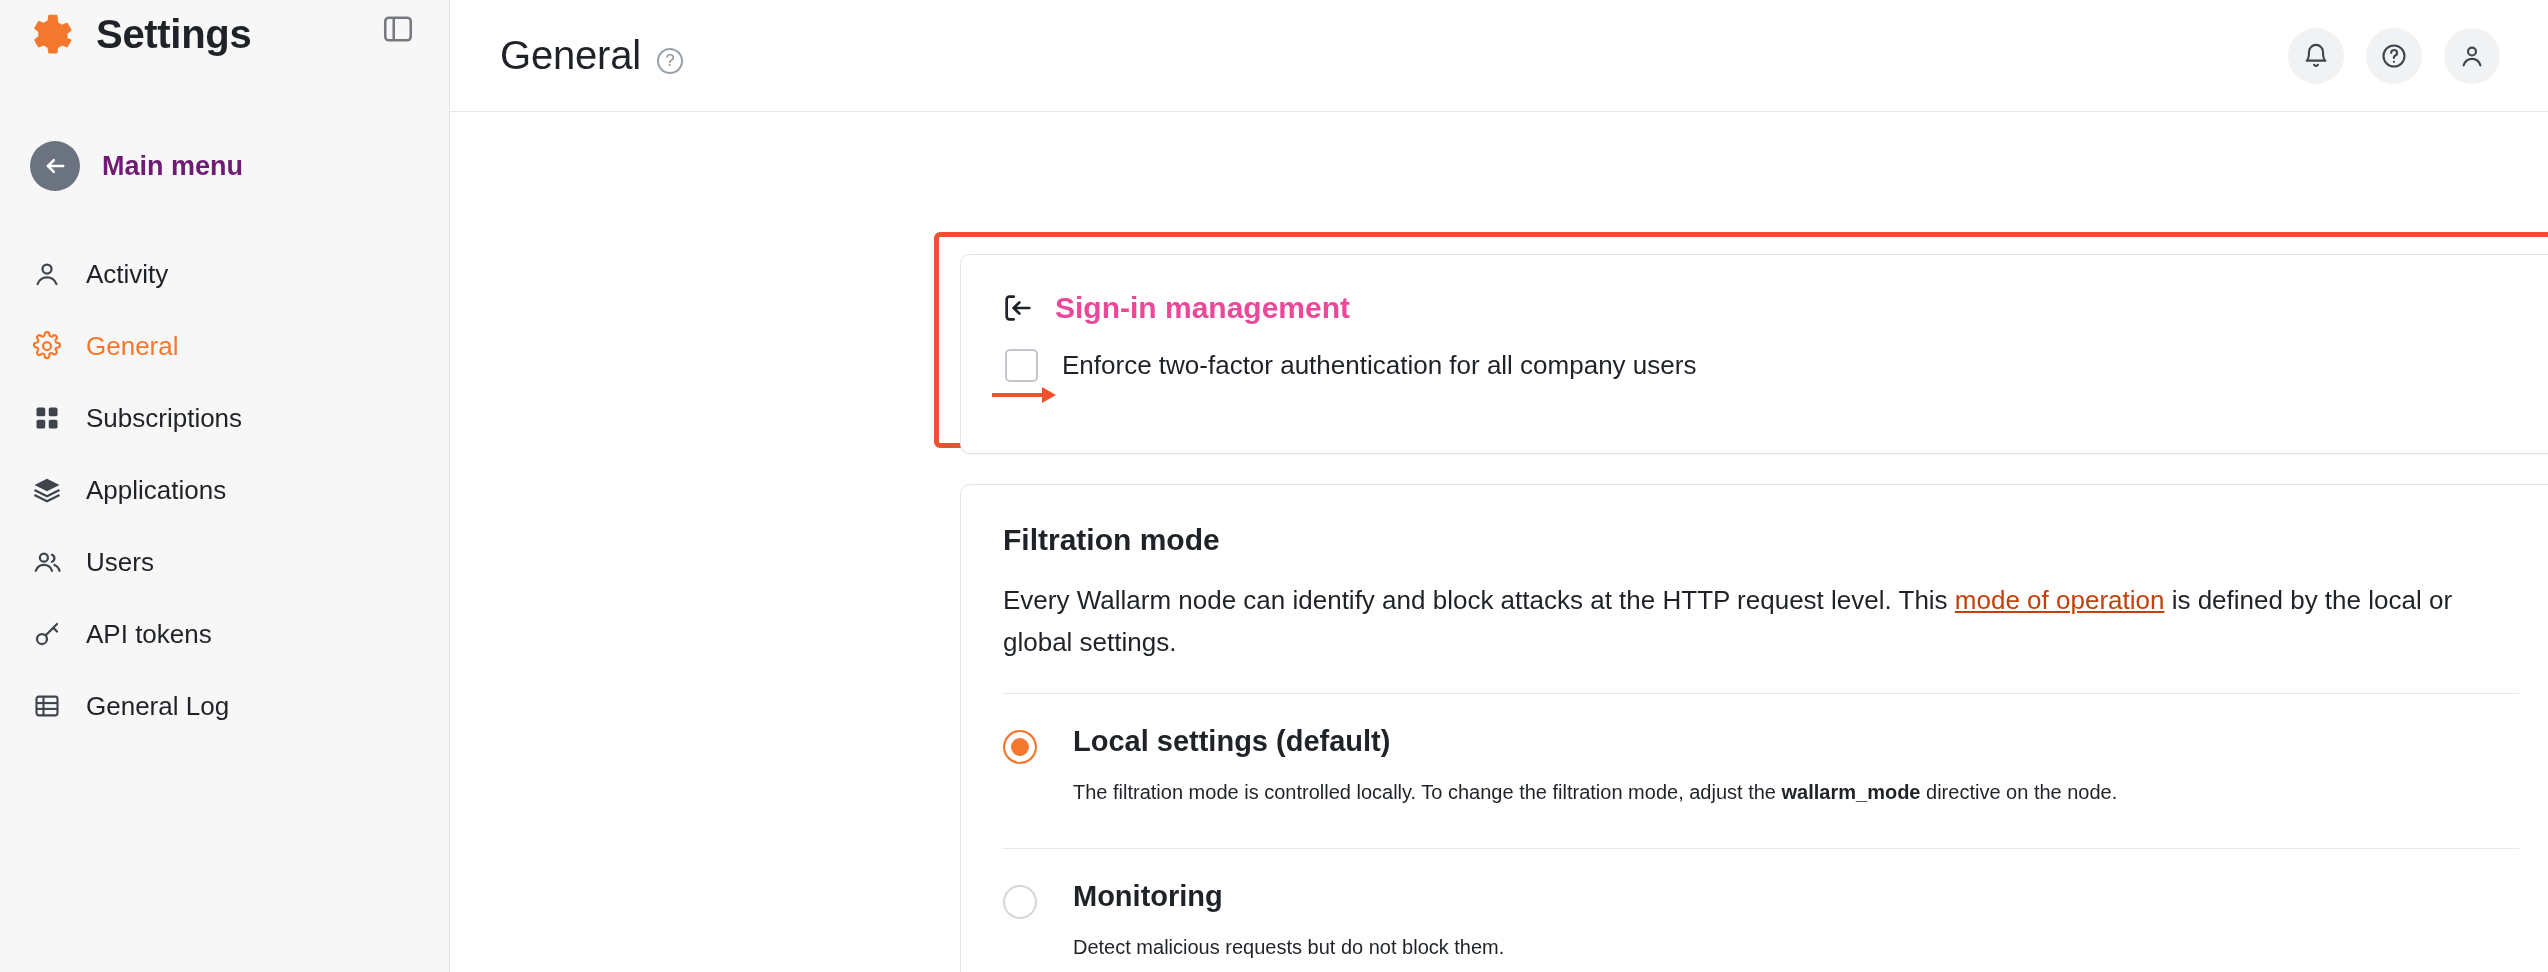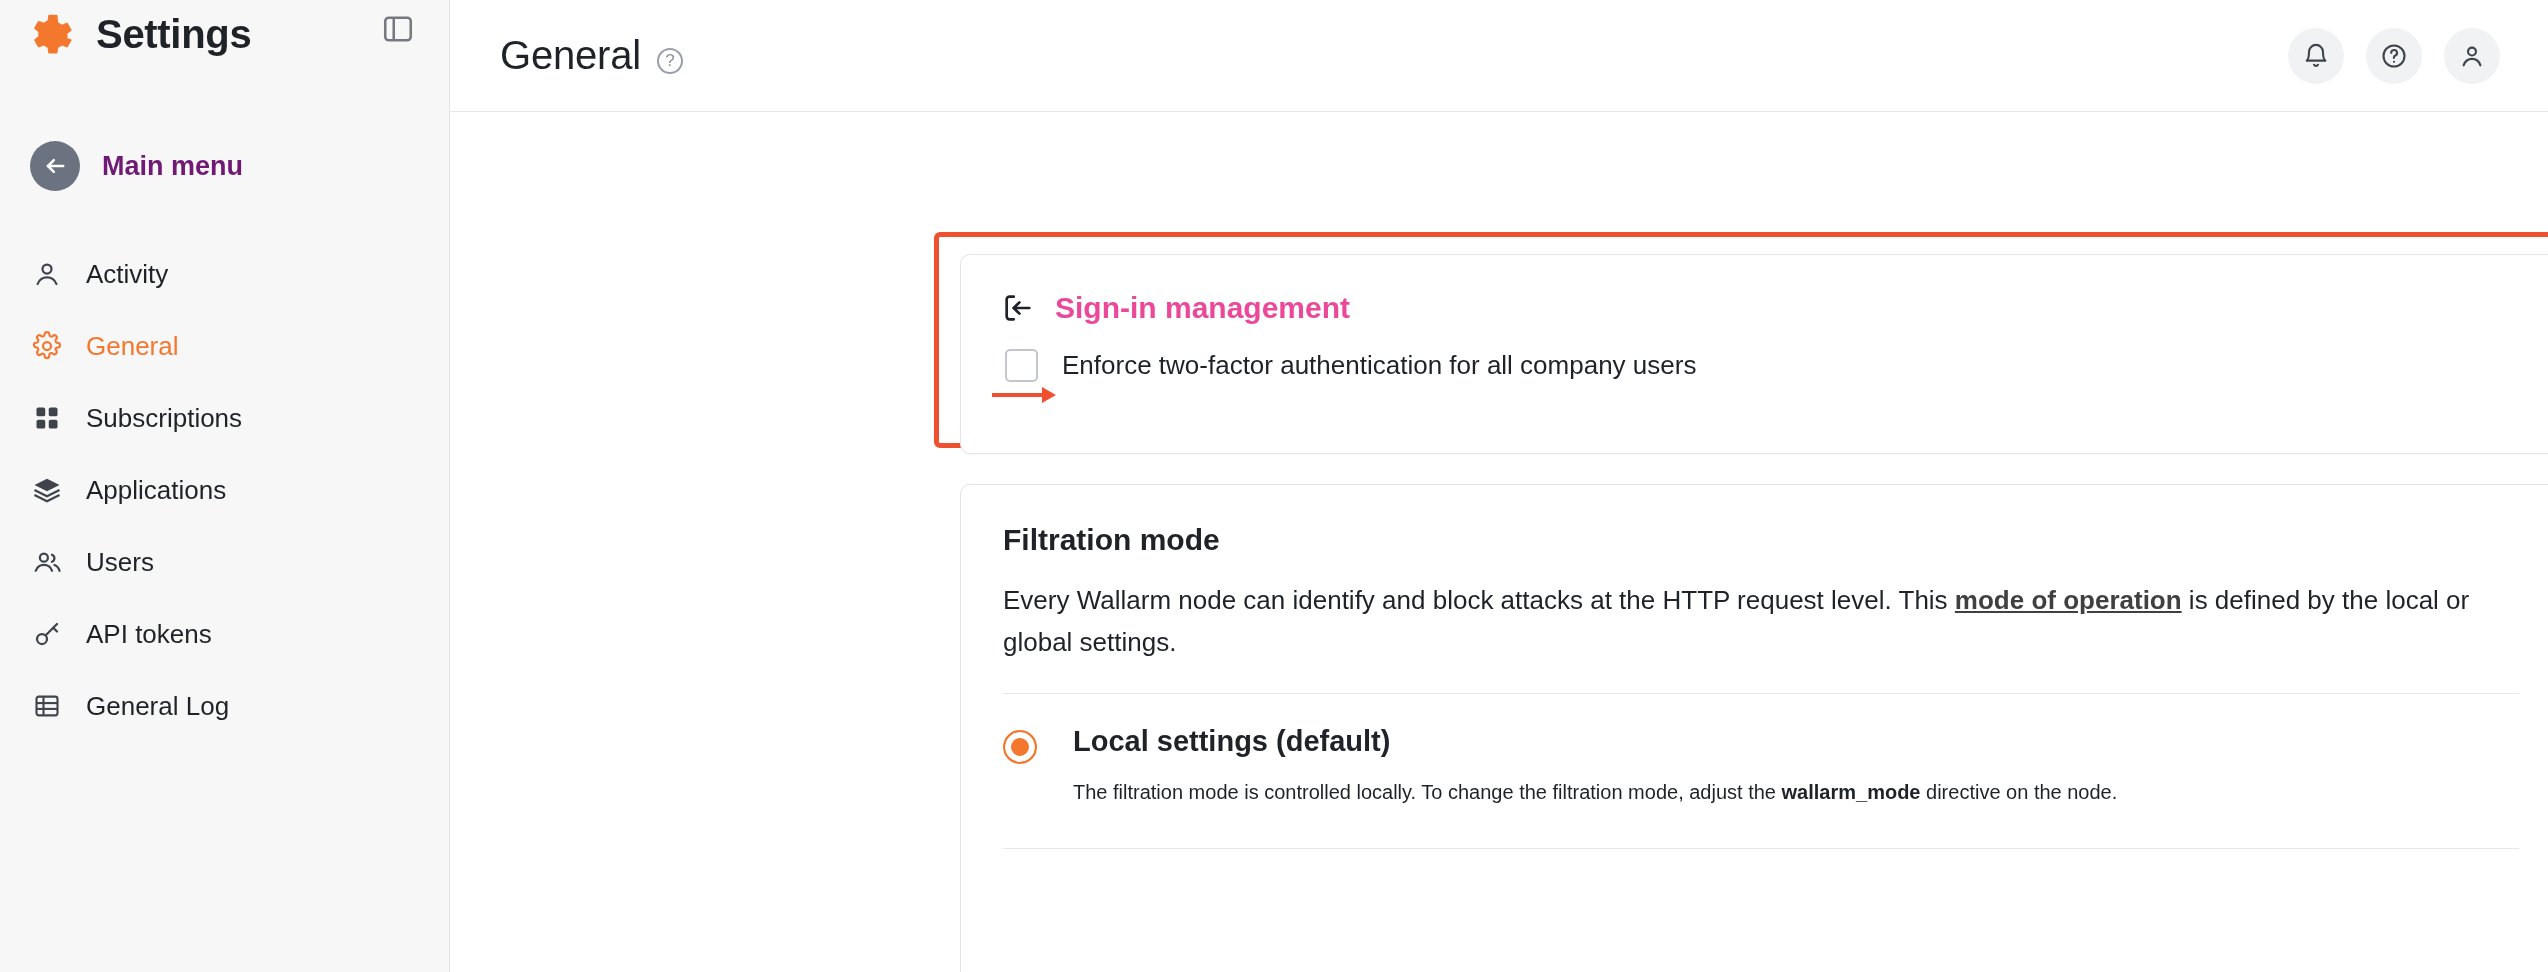--- a/index.html
+++ b/index.html
@@ -231,22 +231,22 @@
     color: #1f2328;
   }
   .filtration-desc {
     font-size: 26px;
     line-height: 42px;
     color: #1f2328;
     margin-top: 22px;
     max-width: 1510px;
   }
   .link-strong {
-    color: #404040;
-    font-weight: bold;
+    color: #c2410c;
+    font-weight: normal;
     text-decoration: underline;
   }
   .divider {
     height: 1px;
     background: #e6e7eb;
     margin: 30px 0 0 0;
   }
   .opt {
     display: flex;
     margin-top: 30px;
@@ -476,18 +476,27 @@
           <div class="opt-body">
             <div class="opt-title">Local settings (default)</div>
             <div class="opt-desc">
               <span>The filtration mode is controlled locally. To change the filtration mode, adjust the </span><span class="mono-bold">wallarm_mode</span><span> directive on the node.</span>
             </div>
           </div>
         </div>
 
         <div class="divider2"></div>
 
+        <div class="opt">
+          <span class="radio"></span>
+          <div class="opt-body">
+            <div class="opt-title">Monitoring</div>
+            <div class="opt-desc">
+              <span>Detect malicious requests but do not block them.</span>
+            </div>
+          </div>
+        </div>
 
       </div>
 
     </div>
   </section>
 </div>
 
 </body></html>

